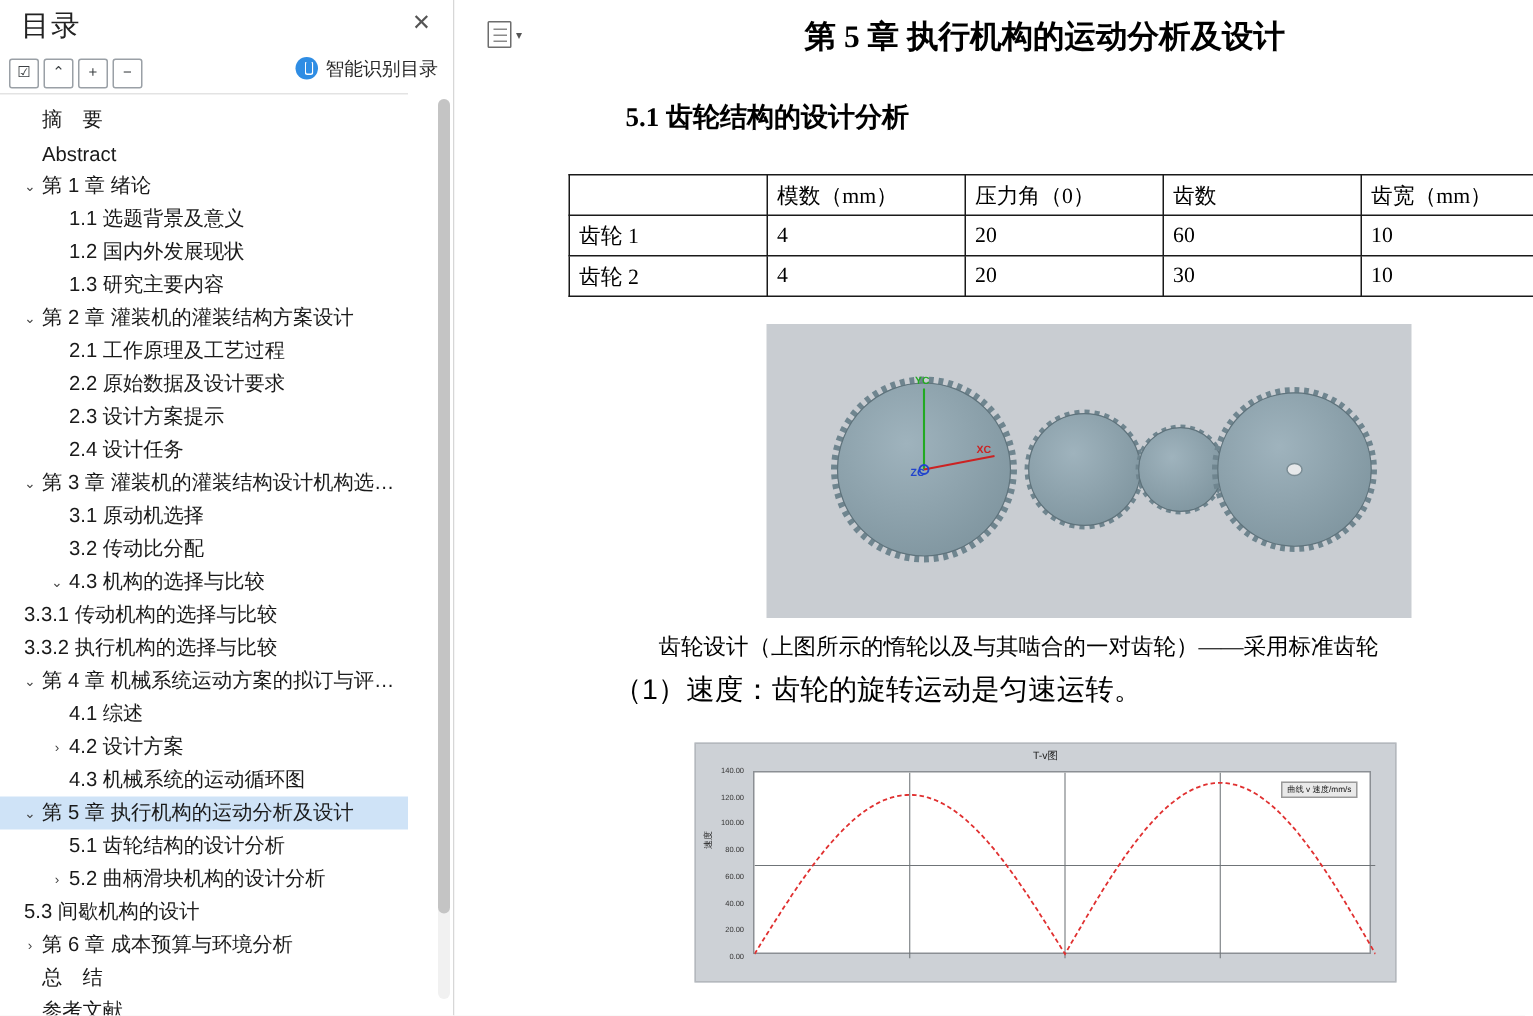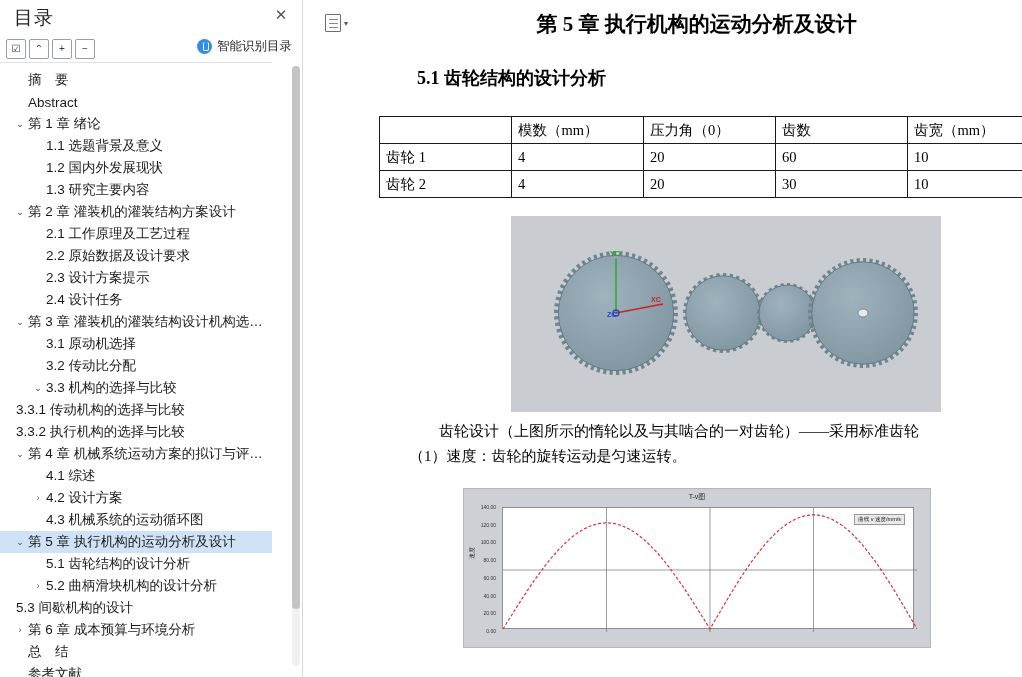--- a/index.html
+++ b/index.html
@@ -63,21 +63,21 @@
     color: #3c4043;
     background: #fff;
     cursor: pointer;
     line-height: 1;
   }
   .smart-toc {
     position: absolute;
     right: 10px;
     top: 2px;
     display: flex;
-    align-items: center;
+    align-items: flex-start;
     gap: 5px;
     font-size: 12.5px;
     color: #2a2a2a;
     cursor: pointer;
   }
   .smart-toc .bulb {
     width: 15px; height: 15px;
     border-radius: 50%;
     background: #2f8de4;
     display: inline-block;
@@ -245,22 +245,22 @@
     overflow: hidden;
   }
 
   .caption {
     font-family: "Liberation Serif", serif;
     font-size: 15px;
     color: #000;
     margin: 10px 0 0 68px;
   }
   .para {
-    font-family: Liberation Serif, serif;
-    font-size: 15px;
+    font-family: Liberation Sans, sans-serif;
+    font-size: 19px;
     color: #000;
     margin: 6px 0 0 38px;
   }
 
   .chart-box {
     margin: 22px 0 0 92px;
     width: 468px;
     height: 160px;
     background: #cdd1d6;
     border: 1px solid #b4b8bd;
@@ -384,21 +384,21 @@
           <li class="toc-item lvl2">
             <span class="arrow none">·</span>
             <span class="toc-label">3.1 原动机选择</span>
           </li>
           <li class="toc-item lvl2">
             <span class="arrow none">·</span>
             <span class="toc-label">3.2 传动比分配</span>
           </li>
           <li class="toc-item lvl2">
             <span class="arrow">⌄</span>
-            <span class="toc-label">3.3 机构的选择与比较</span>
+            <span class="toc-label">4.3 机构的选择与比较</span>
           </li>
           <li class="toc-item lvl3">
             <span class="arrow none">·</span>
             <span class="toc-label">3.3.1 传动机构的选择与比较</span>
           </li>
           <li class="toc-item lvl3">
             <span class="arrow none">·</span>
             <span class="toc-label">3.3.2 执行机构的选择与比较</span>
           </li>
           <li class="toc-item lvl0">

